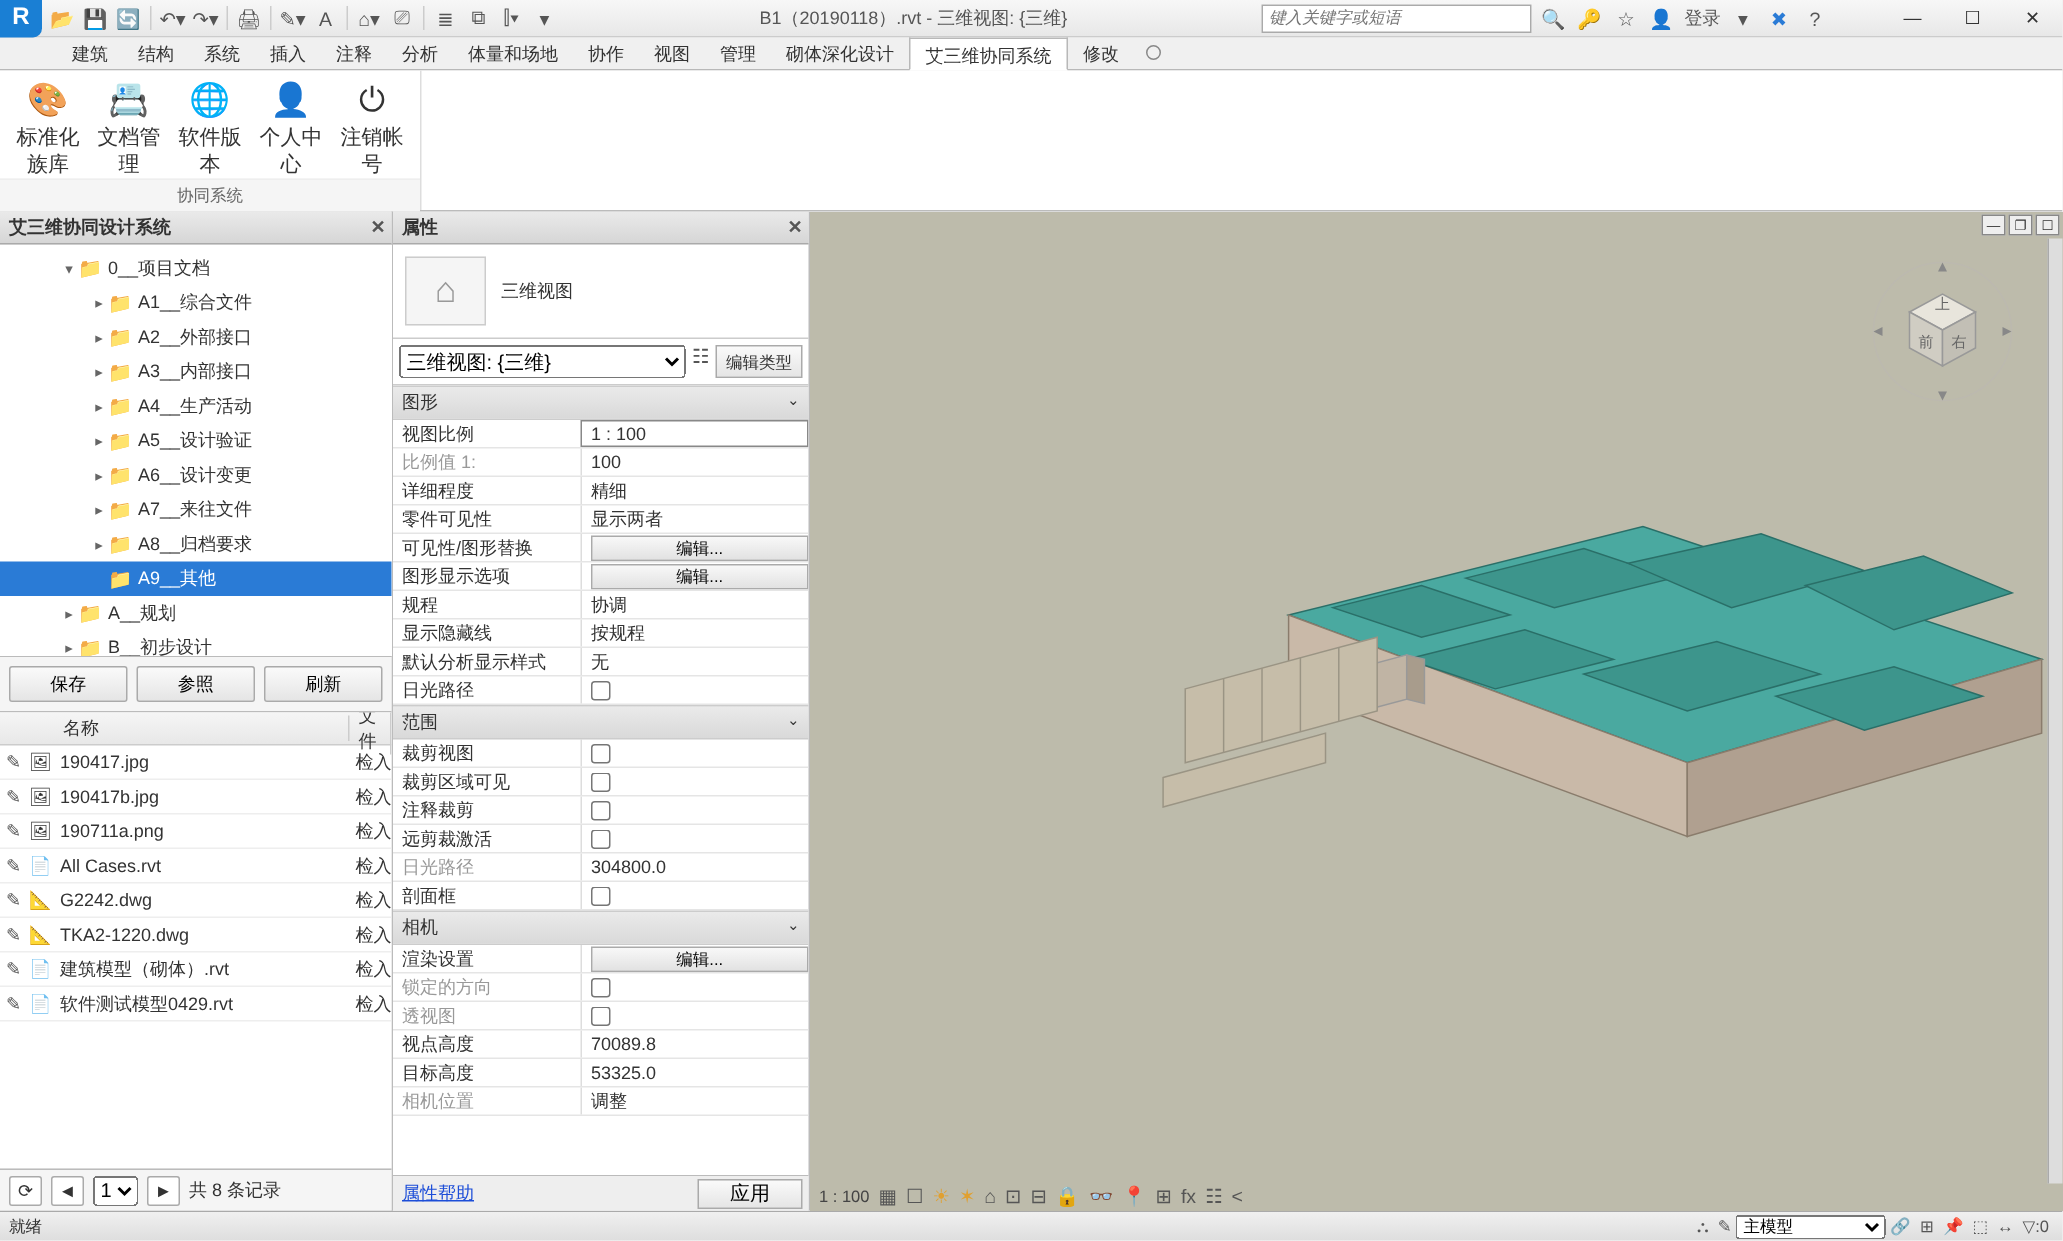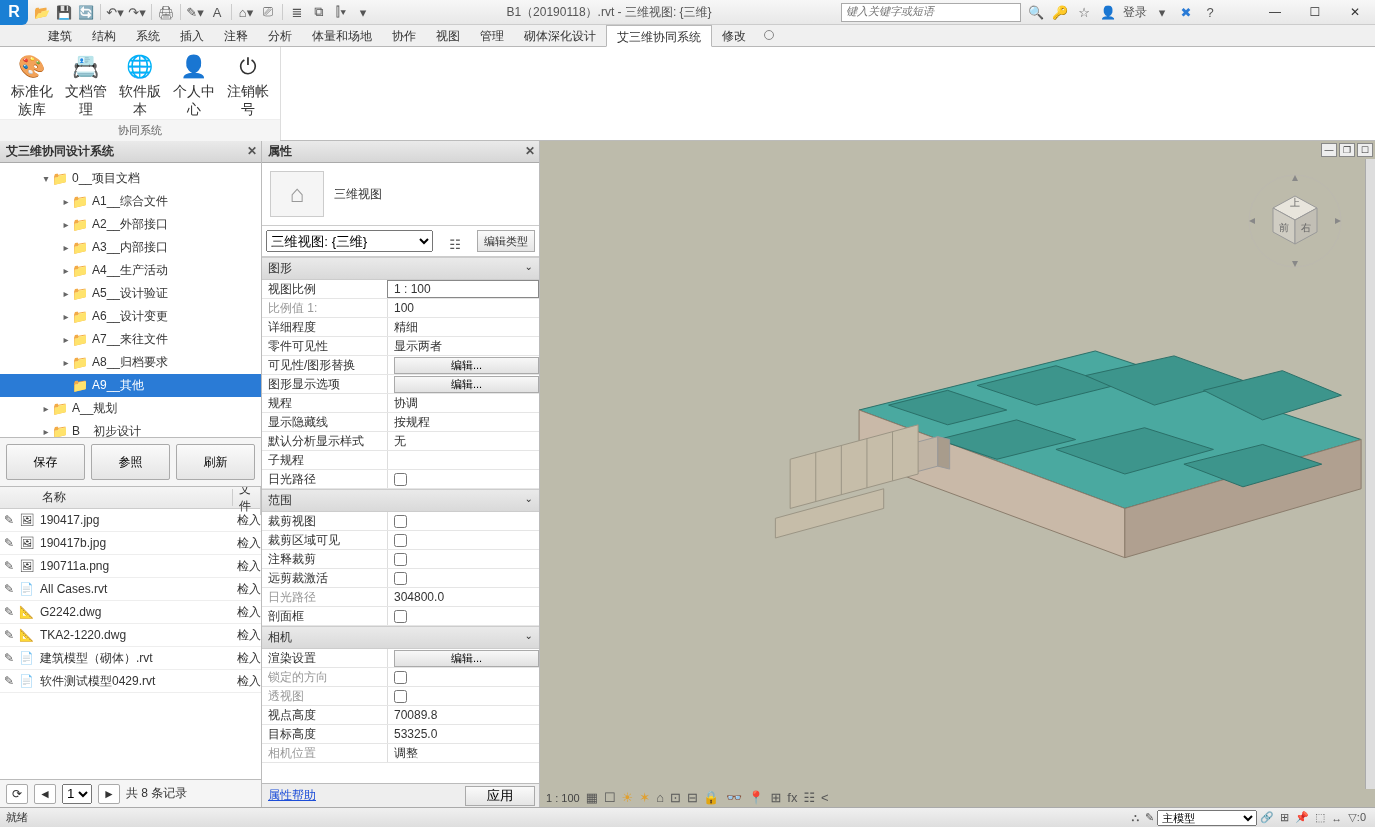--- a/index.html
+++ b/index.html
@@ -44,40 +44,40 @@
 .panel-hdr .x { position:absolute; right:4px; top:3px; font-size:12px; color:#555; cursor:pointer; }
 
 .tree { flex:0 0 275px; overflow:auto; border-bottom:1px solid #bbb; background:#fff; padding:4px 0; }
 .tree-node { display:flex; align-items:center; height:23px; cursor:pointer; }
 .tree-node .tw { width:12px; text-align:center; color:#666; font-size:10px; }
 .tree-node .fld { width:16px; color:#e6b84f; font-size:13px; margin-right:4px; }
 .tree-node.selected { background:#2a7bd6; color:#fff; }
 .tree-node.selected .fld { color:#fff; }
 
 .btn-row { display:flex; gap:6px; padding:6px; border-bottom:1px solid #bbb; background:#f5f5f5; }
-.btn-row button { flex:1; height:36px; border:1px solid #aaa; background:linear-gradient(#fafafa,#e5e5e5); cursor:pointer; font-size:12px; border-radius:2px; }
+.btn-row button { flex:1; height:24px; border:1px solid #aaa; background:linear-gradient(#fafafa,#e5e5e5); cursor:pointer; font-size:12px; border-radius:2px; }
 
 .filelist { flex:1; overflow:auto; background:#fff; }
 .fl-hdr { display:flex; background:linear-gradient(#f5f5f5,#e8e8e8); border-bottom:1px solid #ccc; height:22px; align-items:center; position:sticky; top:0; }
 .fl-hdr div { padding:0 6px; border-right:1px solid #ccc; }
 .fl-row { display:flex; height:23px; align-items:center; border-bottom:1px solid #eee; }
 .fl-row .c1 { width:18px; text-align:center; color:#555; }
 .fl-row .c2 { width:18px; text-align:center; }
 .fl-row .c3 { flex:1; padding-left:4px; }
 .fl-row .c4 { width:28px;text-align:right; }
 
 .pager { height:28px; display:flex; align-items:center; gap:6px; padding:0 6px; border-top:1px solid #bbb; background:#f5f5f5; }
 .pager .pbtn { width:22px;height:20px;border:1px solid #aaa;background:#fff;display:flex;align-items:center;justify-content:center;font-size:12px;cursor:pointer;border-radius:2px; }
 .pager select { height:20px; }
 
 
 .props { width:278px; border-right:1px solid #bbb; display:flex; flex-direction:column; background:#fff; }
 .props-top { display:flex; align-items:center; padding:8px; gap:10px; border-bottom:1px solid #ccc; }
 .props-top .thumb { width:54px;height:46px;border:1px solid #ccc;background:#f5f5f5;display:flex;align-items:center;justify-content:center;font-size:24px;color:#999; }
-.props-selrow { display:flex; padding:4px; gap:16px; border-bottom:1px solid #ccc; align-items:flex-end; }
+.props-selrow { display:flex; padding:4px; gap:4px; border-bottom:1px solid #ccc; align-items:flex-start; }
 .props-selrow select { flex:1; height:22px; }
 .props-editbtn { height:22px; padding:0 6px; border:1px solid #aaa; background:linear-gradient(#fafafa,#e5e5e5); font-size:11px; display:flex;align-items:center; }
 .props-body { flex:1; overflow:auto; }
 .pgroup-hdr { background:linear-gradient(#eaeaea,#d9d9d9); padding:2px 6px; font-weight:normal; border-top:1px solid #ccc; border-bottom:1px solid #ccc; position:relative; font-size:12px; }
 .pgroup-hdr .chev { position:absolute; right:6px; top:3px; font-size:10px; }
 .prow { display:flex; border-bottom:1px solid #e5e5e5; height:19px; align-items:center; }
 .prow .k { width:125px; padding-left:6px; color:#333; overflow:hidden; }
 .prow .k.dim { color:#999; }
 .prow .v { flex:1; padding-left:6px; border-left:1px solid #ddd; height:100%; display:flex; align-items:center; overflow:hidden; }
 .prow .v.boxed { border:1px solid #888; background:#fff; }
@@ -382,24 +382,20 @@
           <div class="k">规程</div>
           <div class="v">协调</div>
         </div>
         <div class="prow">
           <div class="k">显示隐藏线</div>
           <div class="v">按规程</div>
         </div>
         <div class="prow">
           <div class="k">默认分析显示样式</div>
           <div class="v">无</div>
-        </div>
-        <div class="prow">
-          <div class="k">子规程</div>
-          <div class="v"></div>
         </div>
         <div class="prow">
           <div class="k">日光路径</div>
           <div class="v">
             <input type="checkbox" style="">
           </div>
         </div>
         <div class="pgroup-hdr">范围<span class="chev">⌄</span></div>
         <div class="prow">
           <div class="k">裁剪视图</div>

